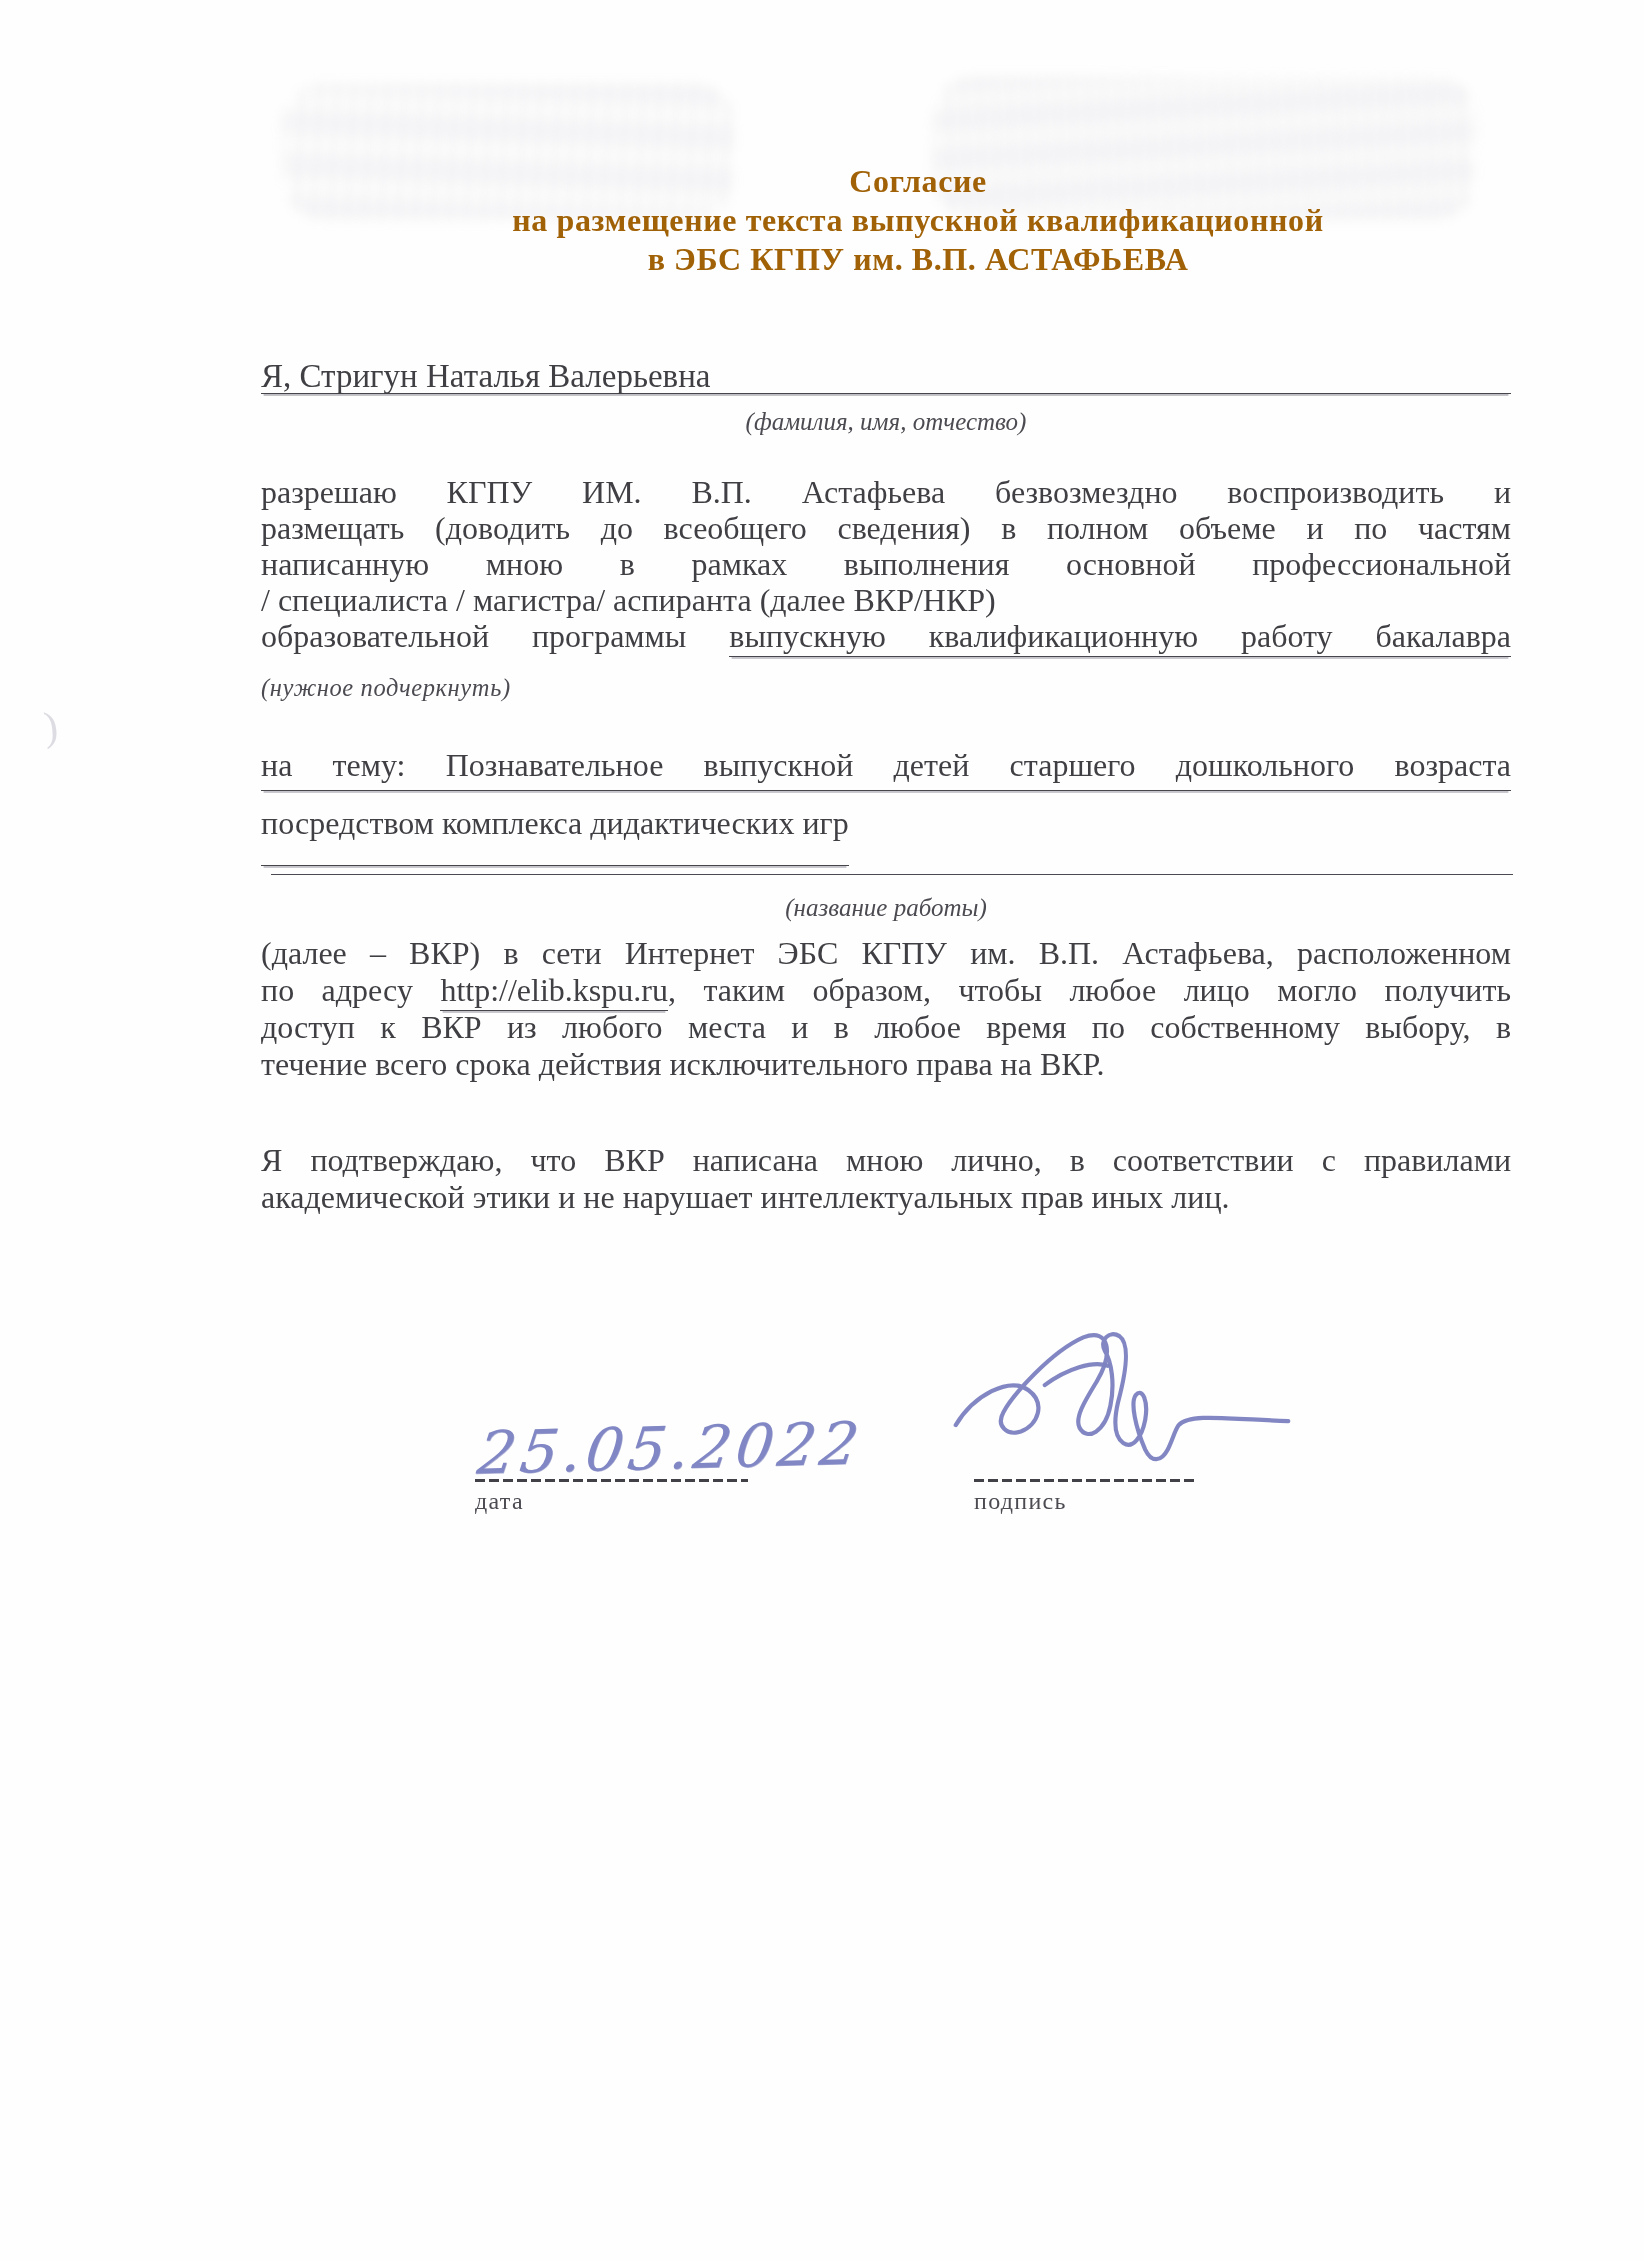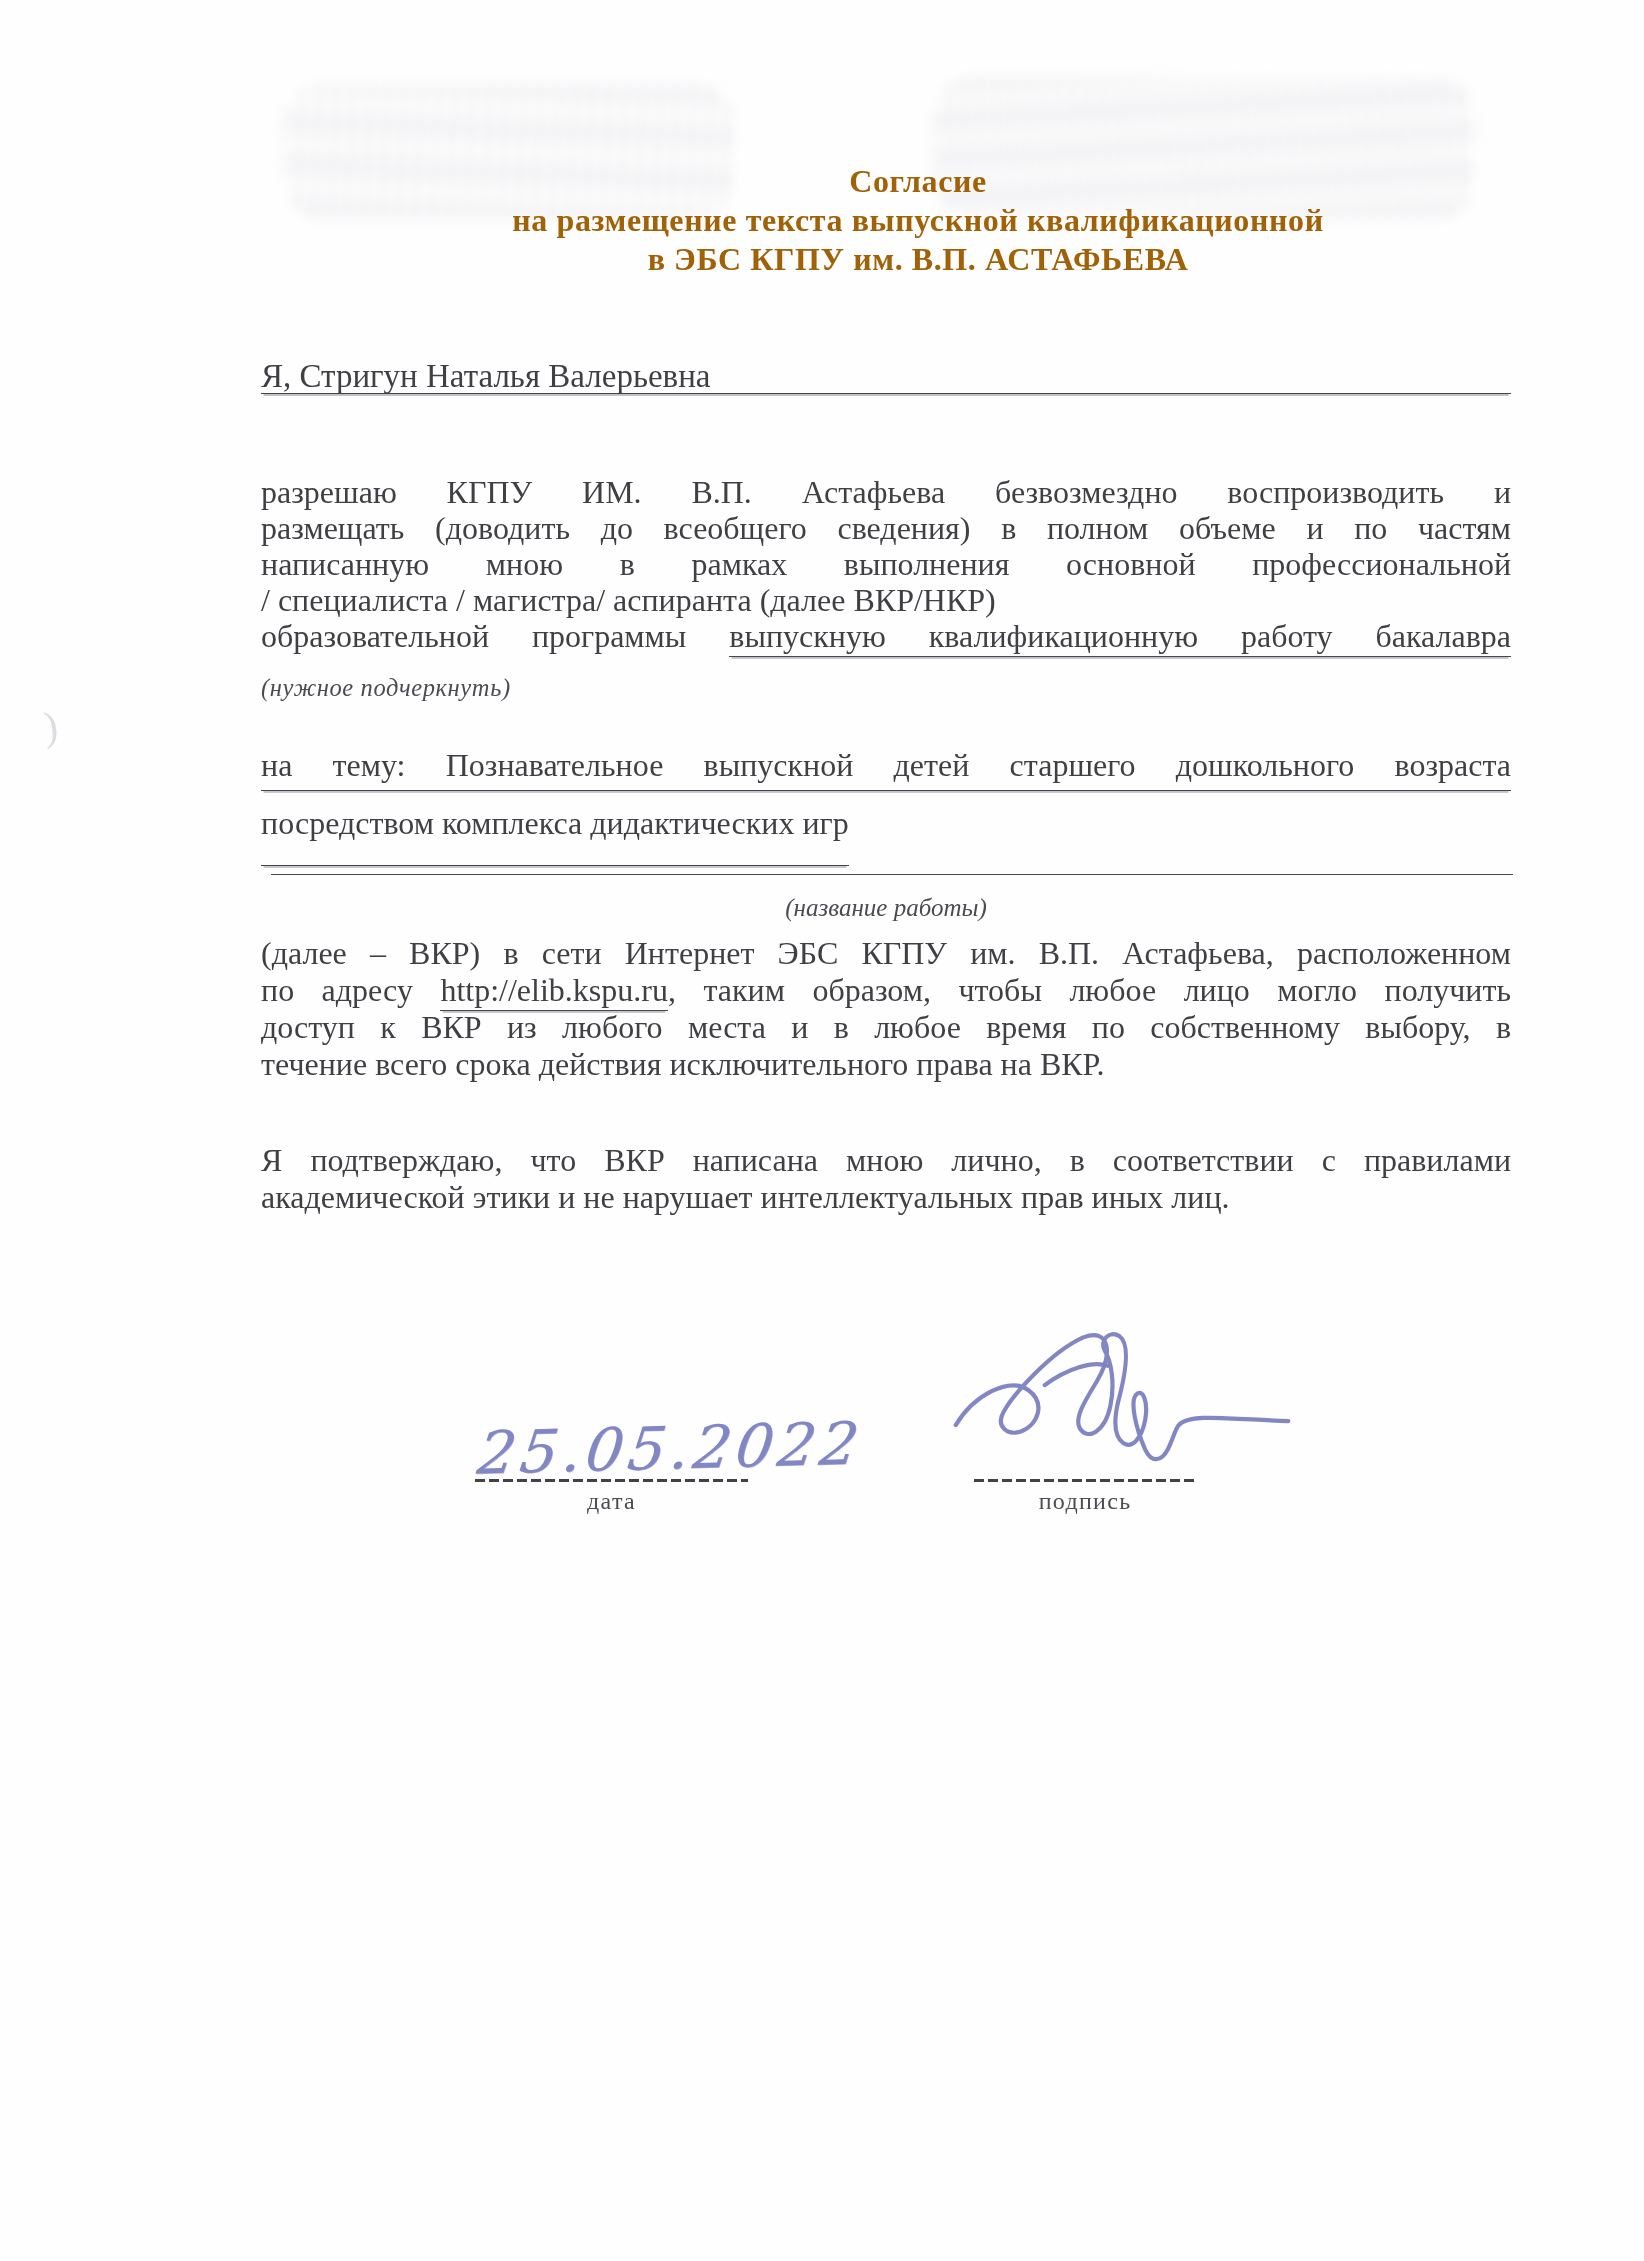--- a/index.html
+++ b/index.html
@@ -125,21 +125,20 @@
     transform:skewX(-9deg) rotate(-1.5deg);
     text-shadow:0.6px 0.6px 0 rgba(110,115,180,.55);
     white-space:nowrap;
   }
   .dotted-line{
     height:2.6px;
     background:repeating-linear-gradient(90deg,#424148 0 9.7px, rgba(0,0,0,0) 9.7px 14px);
   }
   .sign-label{
     margin-top:6.4px;
-    text-align:center;
     font-size:24px;color:#4c4b52;
     letter-spacing:1.3px;
   }
   .signature-svg{
     position:absolute;
     left:-26px;bottom:17px;
     width:348px;height:139px;
     overflow:visible;
   }
   .sig-stroke{
@@ -162,20 +161,21 @@
 
   <div class="title">
     <div>Согласие</div>
     <div>на размещение текста выпускной квалификационной</div>
     <div>в ЭБС КГПУ им. В.П. АСТАФЬЕВА</div>
   </div>
 
   <div class="name-line">
     <span>Я, Стригун Наталья Валерьевна</span>
   </div>
+  <div class="caption fio">(фамилия, имя, отчество)</div>
 
   <div class="para p1">
     <div class="jline">разрешаю КГПУ ИМ. В.П. Астафьева безвозмездно воспроизводить и</div>
     <div class="jline">размещать (доводить до всеобщего сведения) в полном объеме и по частям</div>
     <div class="jline">написанную мною в рамках выполнения основной профессиональной</div>
     <div class="jline jlast">/ специалиста / магистра/ аспиранта (далее ВКР/НКР)</div>
     <div class="jline"><span>образовательной программы </span><span class="u">выпускную квалификационную работу бакалавра</span></div>
   </div>
   <div class="hint">(нужное подчеркнуть)</div>
 

